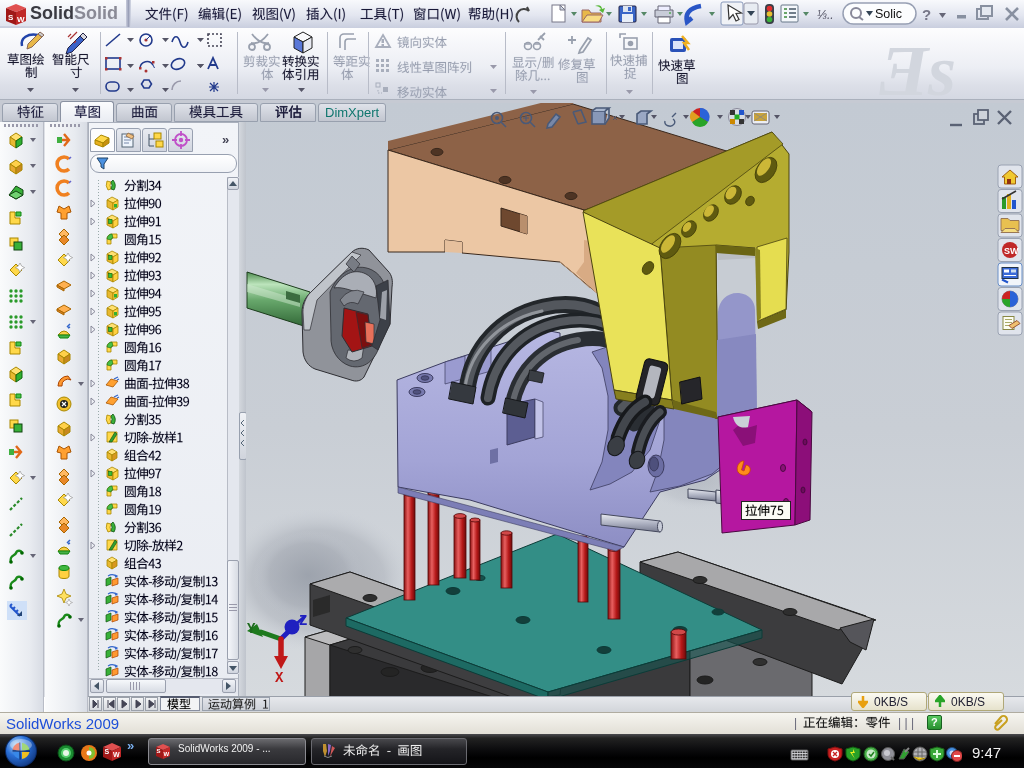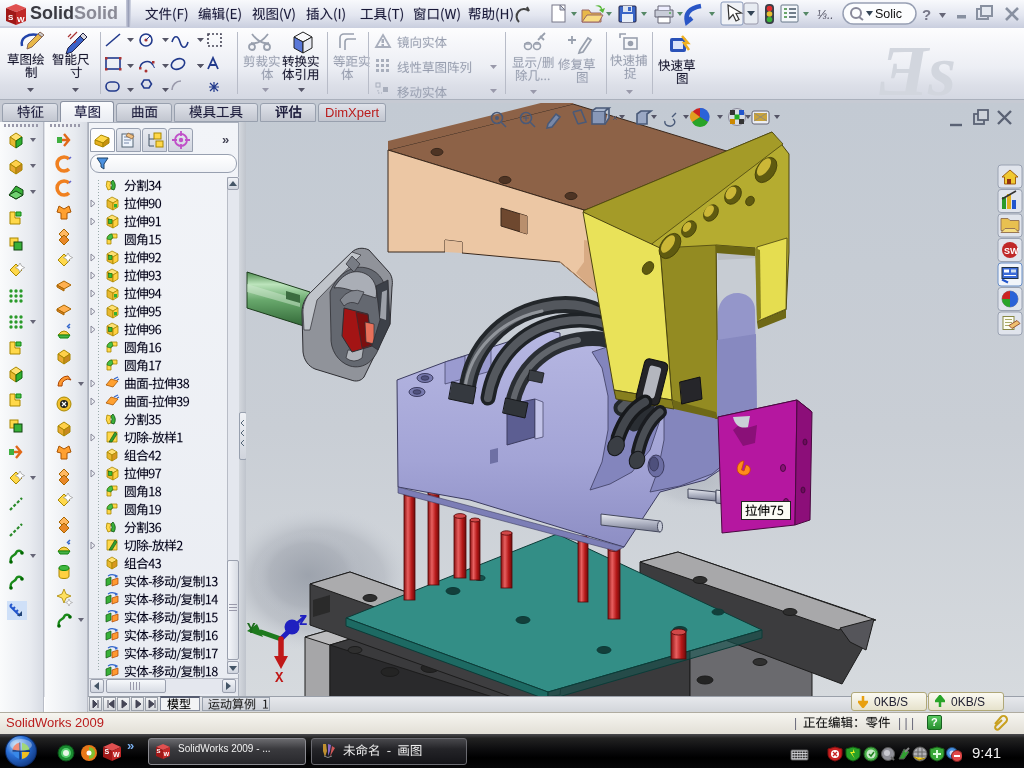--- a/index.html
+++ b/index.html
@@ -574,21 +574,21 @@
     </g>
   </svg>
 <div class="ab" style="z-index:3;left:260px;top:103px;width:56px;height:19px;background:linear-gradient(#dfe2e9,#c2c6d0);border:1px solid #98a0ae;border-radius:3px 3px 0 0"></div>
 <svg class="ab" style="z-index:3;left:274.5px;top:104.5px;overflow:visible" width="27" height="18">
     <g transform="translate(0,11.88) scale(0.0135)" fill="#20203f" stroke="#20203f" stroke-width="8">
       <use href="#g66" x="0"></use>
       <use href="#g67" x="1000"></use>
     </g>
   </svg>
 <div class="ab" style="z-index:3;left:318px;top:103px;width:68px;height:19px;background:linear-gradient(#dfe2e9,#c2c6d0);border:1px solid #98a0ae;border-radius:3px 3px 0 0"></div>
-<div class="ab" style="z-index:3;left:325px;top:105px;font-size:13px;color:#b91c1c">DimXpert</div>
+<div class="ab" style="z-index:3;left:325px;top:105px;font-size:13px;color:#0f766e">DimXpert</div>
 <svg class="ab" style="z-index:3;left:274.5px;top:104.5px;overflow:visible" width="27" height="18">
     <g transform="translate(0,11.88) scale(0.0135)" fill="#20203f" stroke="#20203f" stroke-width="8">
       <use href="#g66" x="0"></use>
       <use href="#g67" x="1000"></use>
     </g>
   </svg>
 <div class="ab" style="left:0;top:122px;width:246px;height:575px;background:#dde0e6"></div>
 <div class="ab" style="left:0;top:122px;width:44px;height:590px;background:linear-gradient(90deg,#fafbfc,#e8ebf0 70%,#d8dce4);border-right:1px solid #b8bcc6"></div>
 <div class="ab" style="left:45px;top:122px;width:43px;height:590px;background:linear-gradient(90deg,#fafbfc,#e8ebf0 70%,#d8dce4);border-right:1px solid #b8bcc6"></div>
 <div class="ab" style="left:4px;top:124px;width:34px;height:3px;background:repeating-linear-gradient(90deg,#99a 0,#99a 2px,transparent 2px,transparent 4px)"></div>
@@ -1665,21 +1665,21 @@
 <div class="ab" style="left:928px;top:692px;width:76px;height:19px;background:linear-gradient(#fbfaf2,#e6e2cc);border:1px solid #b0a878;border-radius:3px;z-index:40"></div>
 <svg class="ab" style="left:858px;top:695px;z-index:41" width="10" height="13">
     <path d="M5 1 v8 M5 12 l-4 -5 h8 z" stroke="#e8a010" stroke-width="2.5" fill="#e8a010"></path>
   </svg>
 <svg class="ab" style="left:935px;top:695px;z-index:41" width="10" height="13">
     <path d="M5 12 v-8 M5 1 l-4 5 h8 z" stroke="#28a428" stroke-width="2.5" fill="#28a428"></path>
   </svg>
 <div class="ab" style="left:874px;top:695px;font-size:12px;color:#223;z-index:41">0KB/S</div>
 <div class="ab" style="left:951px;top:695px;font-size:12px;color:#223;z-index:41">0KB/S</div>
 <div class="ab" style="left:0;top:712px;width:1024px;height:22px;background:linear-gradient(#f6f5f0,#e2dfd6);border-top:1px solid #b0aca0"></div>
-<div class="ab" style="left:6px;top:715px;font-size:13px;color:#b91c1c">SolidWorks 2009</div>
+<div class="ab" style="left:6px;top:715px;font-size:15px;color:#1d4ed8">SolidWorks 2009</div>
 <div class="ab" style="left:794px;top:716px;font-size:12px;color:#667">|</div>
 <svg class="ab" style="left:803px;top:716px;overflow:visible" width="88" height="16">
     <g transform="translate(0,11) scale(0.0125)" fill="#111" stroke="#111" stroke-width="8">
       <use href="#g94" x="0"></use>
       <use href="#g95" x="1000"></use>
       <use href="#g5" x="2000"></use>
       <use href="#g6" x="3000"></use>
       <use href="#g96" x="4000"></use>
       <use href="#g97" x="5000"></use>
       <use href="#g1" x="6000"></use>
@@ -1809,12 +1809,12 @@
 <svg class="ab" style="left:929px;top:746px" width="16" height="16">
     <path d="M8 1 L15 3 V8 C15 12 12 14 8 15 C4 14 1 12 1 8 V3 Z" fill="#38a838" stroke="#186018"></path>
     <path d="M8 4 v8 M4 8 h8" stroke="#d8f8d8" stroke-width="2"></path>
   </svg>
 <svg class="ab" style="left:946px;top:746px" width="16" height="16">
     <circle cx="6" cy="7" r="5.5" fill="#4890e0" stroke="#204878"></circle>
     <circle cx="6" cy="7" r="2.5" fill="#c8dff8"></circle>
     <circle cx="11" cy="10" r="5.5" fill="#e04848" stroke="#782020"></circle>
     <path d="M8 10 h6" stroke="#fff" stroke-width="2"></path>
   </svg>
-<div class="ab" style="left:972px;top:744px;font-size:15px;color:#f0f0f0">9:41</div>
+<div class="ab" style="left:972px;top:744px;font-size:15px;color:#f0f0f0">9:47</div>
 </body></html>

